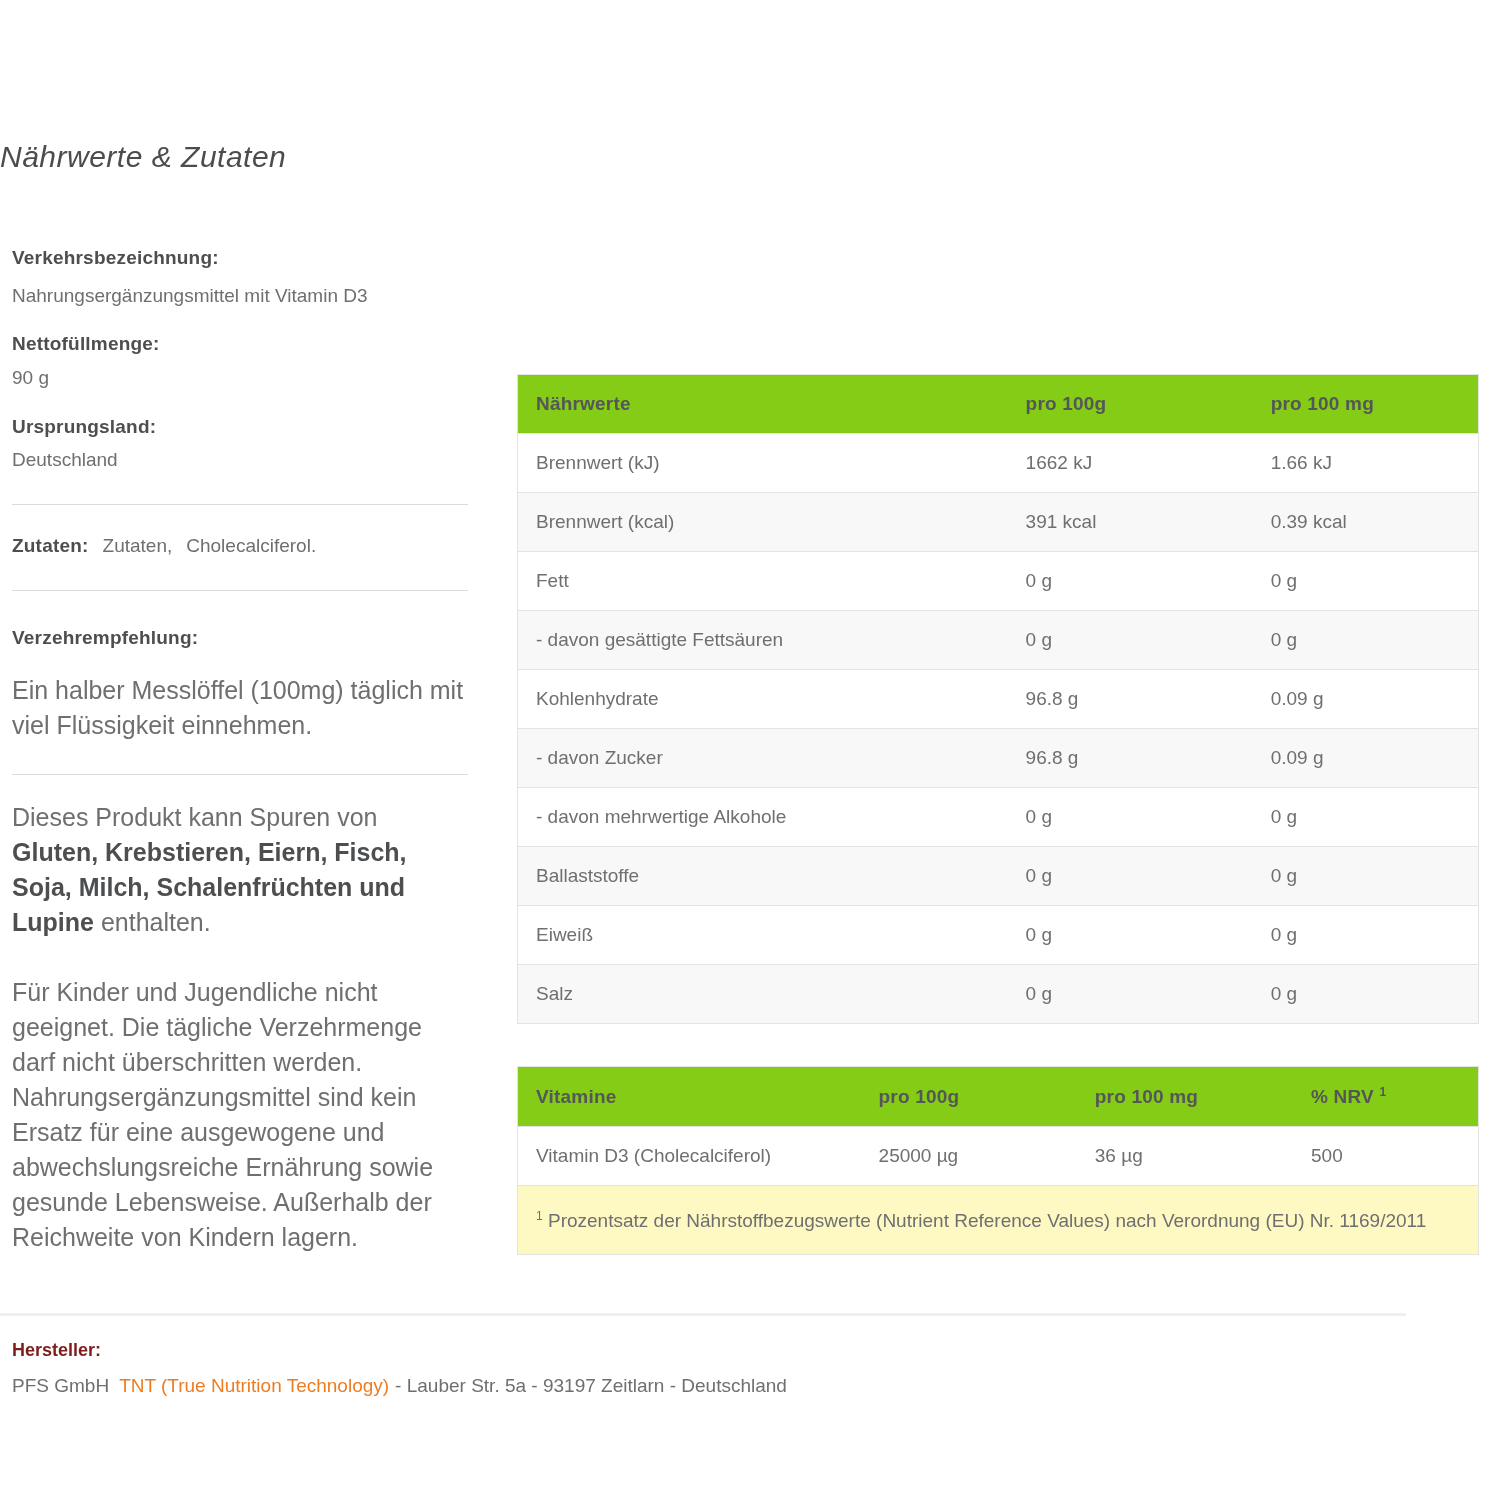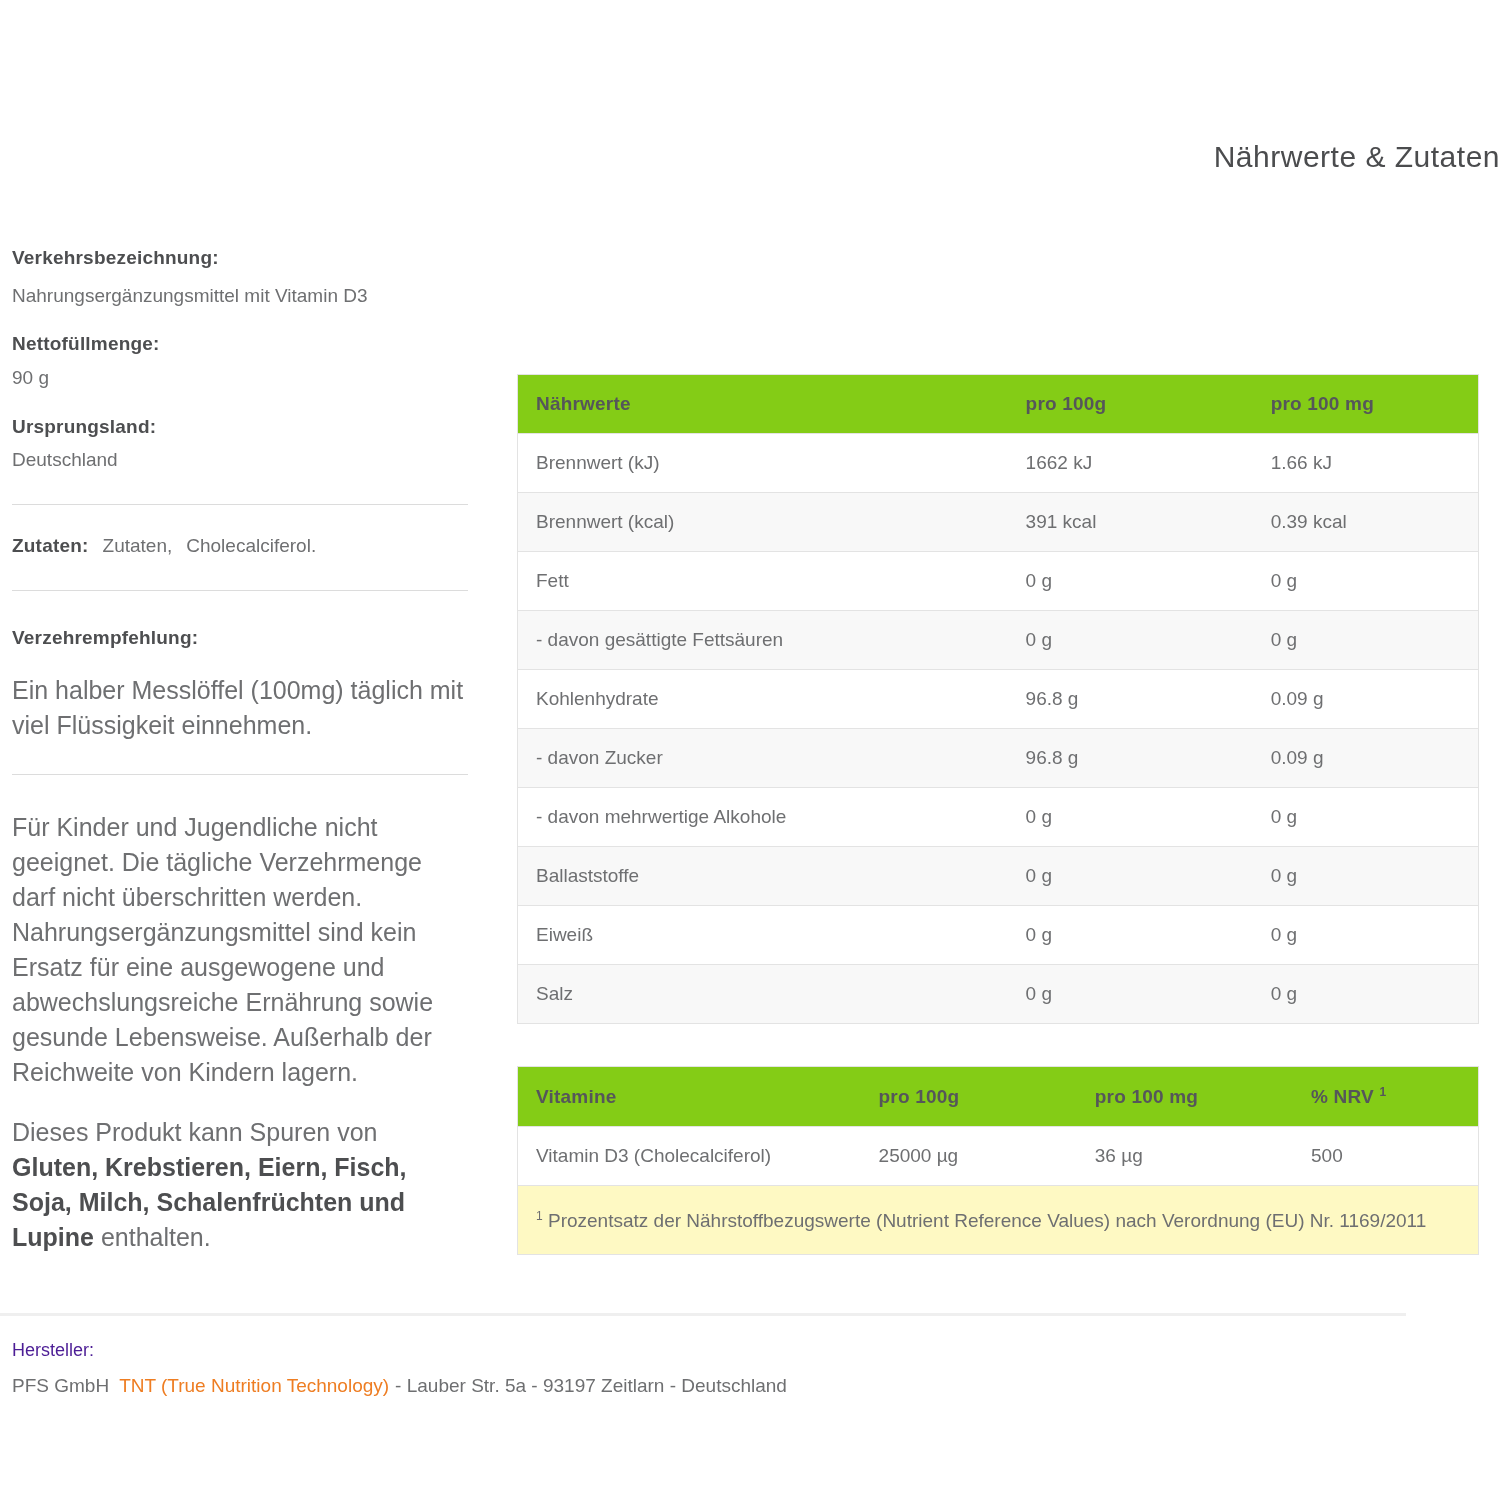--- a/index.html
+++ b/index.html
@@ -7,25 +7,26 @@
   body {
     width: 1500px; height: 1500px;
     font-family: "Liberation Sans", sans-serif;
     color: #6e6f71;
     overflow: hidden;
   }
   .page { width: 1500px; height: 1500px; position: relative; }
 
   .page-title {
     margin-top: 140px;
-    text-align: right;
+    text-align: left;
     font-size: 30px;
     font-weight: 400;
     color: #4b4c4e;
     letter-spacing: 0.5px;
+    font-style: italic;
   }
 
   .content {
     display: flex;
     align-items: flex-end;
     margin: 72px 0 0 12px;
   }
 
   
   .left-col { width: 458px; flex: none; margin-right: 47px; font-size: 19px; }
@@ -94,23 +95,23 @@
 
   
   .footer { margin-top: 58px; }
   .footer-divider {
     border: none;
     border-top: 3px solid #efefef;
     width: 1406px;
   }
   .manufacturer-label {
     margin: 24px 0 14px 12px;
-    font-weight: normal;
+    font-weight: bold;
     font-size: 18px;
-    color: #4c1d95;
+    color: #7f1d1d;
   }
   .manufacturer-line { margin: 11px 0 0 12px; font-size: 19px; color: #6e6f71; }
   .brand-link { color: var(--accent, #ee7d22); margin-left: 10px; text-decoration: none; cursor: pointer; }
   .addr { margin-left: 6px; }
 </style>
 </head>
 <body>
 
 <div class="page">
 
@@ -134,23 +135,23 @@
         <span class="lbl">Zutaten:</span><span class="val ingredient">Zutaten,</span><span class="val ingredient">Cholecalciferol.</span>
       </div>
 
       <hr class="divider">
 
       <div class="lbl section-label">Verzehrempfehlung:</div>
       <p class="para para-mt22">Ein halber Messlöffel (100mg) täglich mit viel Flüssigkeit einnehmen.</p>
 
       <hr class="divider">
 
+      <p class="para para-mt25"><span>Dieses Produkt kann Spuren von </span><span class="bold-inline">Gluten, Krebstieren, Eiern, Fisch, Soja, Milch, Schalenfrüchten und Lupine</span><span> enthalten.</span></p>
+
       <p class="para para-mt35">Für Kinder und Jugendliche nicht geeignet. Die tägliche Verzehrmenge darf nicht überschritten werden. Nahrungsergänzungsmittel sind kein Ersatz für eine ausgewogene und abwechslungsreiche Ernährung sowie gesunde Lebensweise. Außerhalb der Reichweite von Kindern lagern.</p>
-
-      <p class="para para-mt25"><span>Dieses Produkt kann Spuren von </span><span class="bold-inline">Gluten, Krebstieren, Eiern, Fisch, Soja, Milch, Schalenfrüchten und Lupine</span><span> enthalten.</span></p>
     </div>
 
     <div class="right-col">
 
       <table class="nutrition-table">
         <colgroup>
             <col class="c1">
             <col class="c2">
             <col class="c3">
           </colgroup>

